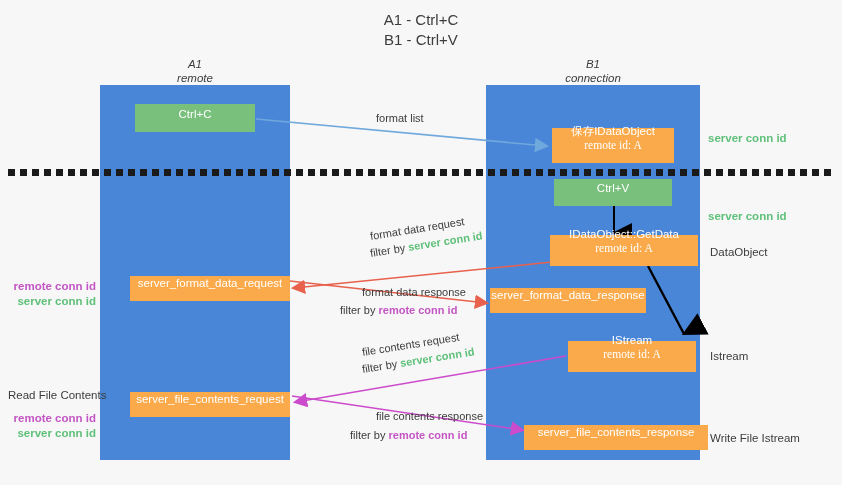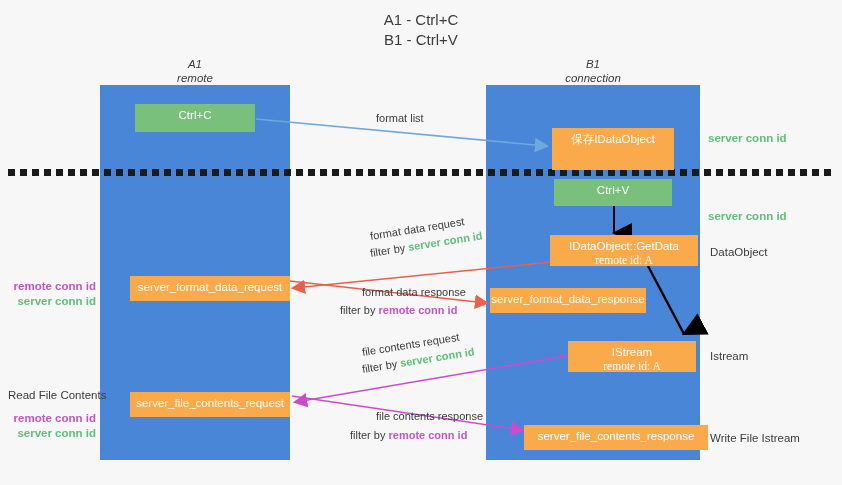--- a/index.html
+++ b/index.html
@@ -59,26 +59,26 @@
     background-image: repeating-linear-gradient(to right,
       #1a1a1a 0px, #1a1a1a 7px, rgba(0,0,0,0) 7px, rgba(0,0,0,0) 12px);
   }
 
   
   .box {
     box-sizing: border-box;
     display: flex;
     flex-direction: column;
     align-items: center;
-    justify-content: flex-start;
+    justify-content: flex-end;
     color: #ffffff;
     font-size: 11.5px;
     line-height: 14px;
     text-align: center;
-    padding: 4px 4px;
+    padding: 11px 4px;
   }
   .box.green { background: #79c07d; }
   .box.orange { background: #fbaa4b; }
   .box .l2 { display: block; font-family: Liberation Serif, serif; }
 
   
   .note {
     font-size: 11.5px;
     line-height: 15px;
   }
@@ -158,21 +158,21 @@
 
     <line x1="292" y1="396" x2="522" y2="430" stroke="#cc4bcc" stroke-width="1.6" marker-end="url(#ah-magenta)"></line>
   </svg>
 
   <div id="divider" class="abs"></div>
 
   <div class="abs box green" style="left:135px; top:104px; width:120px; height:28px;">
     <span>Ctrl+C</span>
   </div>
 
-  <div class="abs box orange" style="left:552px; top:128px; width:122px; height:42px;gap:32px;">
+  <div class="abs box orange" style="left:552px; top:128px; width:122px; height:35px;">
     <span>保存IDataObject</span>
     <span class="l2">remote id: A</span>
   </div>
 
   <div class="abs box green" style="left:554px; top:179px; width:118px; height:27px;">
     <span>Ctrl+V</span>
   </div>
 
   <div class="abs box orange" style="left:550px; top:235px; width:148px; height:31px;">
     <span>IDataObject::GetData</span>

